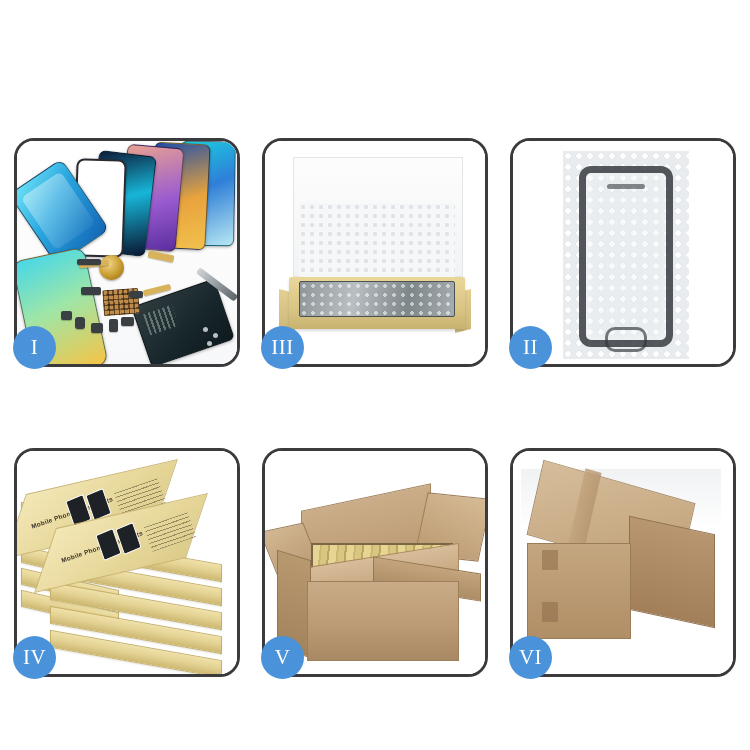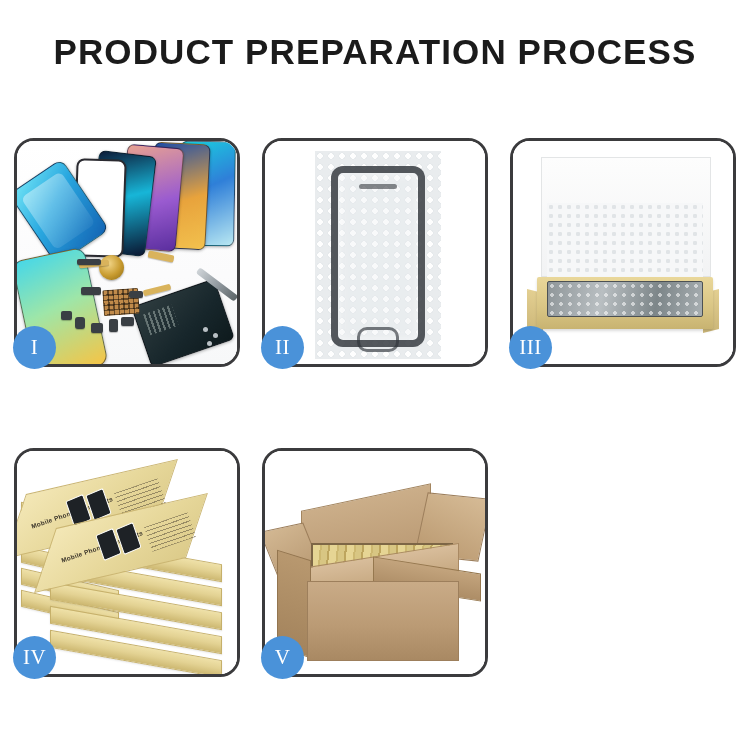--- a/index.html
+++ b/index.html
@@ -336,21 +336,20 @@
   }
   .sc-shadow {
     position:absolute; left:8px; top:18px; width:200px; height:60px;
     background:linear-gradient(180deg,rgba(238,240,242,.9) 0%, rgba(255,255,255,0) 100%);
   }
 </style>
 </head>
 <body>
 
 <div class="header">
-  <div class="page-title">PRODUCT PREPARATION PROCESS</div>
 </div>
 
 <div class="panel-grid">
 
   <div class="panel">
     <div class="panel-inner">
       <div class="scene-parts">
         <div class="ph ph-fan4"></div>
         <div class="ph ph-fan3"></div>
         <div class="ph ph-fan2"></div>
@@ -376,45 +375,45 @@
         <div class="screw" style="left:186px;top:186px;"></div>
         <div class="screw" style="left:196px;top:192px;"></div>
         <div class="screw" style="left:190px;top:200px;"></div>
       </div>
     </div>
     <div class="badge">I</div>
   </div>
 
   <div class="panel">
     <div class="panel-inner">
-      <div class="scene-bubble">
-        <div class="bubble-sheet">
-          <div class="glass-panel">
-            <div class="glass-speaker"></div>
-          </div>
-          <div class="glass-home" style="left:50%;top:176px;transform:translateX(-50%);position:absolute;width:36px;height:19px;border-radius:10px;border:3px solid rgba(48,52,58,.65);"></div>
-        </div>
-      </div>
-    </div>
-    <div class="badge">II</div>
-  </div>
-
-  <div class="panel">
-    <div class="panel-inner">
       <div class="scene-box1">
         <div class="b1-lid"></div>
         <div class="b1-foam"></div>
         <div class="b1-flap-l"></div>
         <div class="b1-flap-r"></div>
         <div class="b1-tray">
           <div class="b1-screen"></div>
         </div>
       </div>
     </div>
     <div class="badge">III</div>
+  </div>
+
+  <div class="panel">
+    <div class="panel-inner">
+      <div class="scene-bubble">
+        <div class="bubble-sheet">
+          <div class="glass-panel">
+            <div class="glass-speaker"></div>
+          </div>
+          <div class="glass-home" style="left:50%;top:176px;transform:translateX(-50%);position:absolute;width:36px;height:19px;border-radius:10px;border:3px solid rgba(48,52,58,.65);"></div>
+        </div>
+      </div>
+    </div>
+    <div class="badge">II</div>
   </div>
 
   <div class="panel">
     <div class="panel-inner">
       <div class="scene-stack">
 
         <div class="stk" style="left:4px;  top:62px;  width:96px; height:15px; transform:skewY(13deg);"></div>
         <div class="stk" style="left:4px;  top:84px;  width:96px; height:15px; transform:skewY(13deg);"></div>
         <div class="stk" style="left:4px;  top:106px; width:96px; height:15px; transform:skewY(13deg);"></div>
         <div class="stk" style="left:4px;  top:128px; width:96px; height:15px; transform:skewY(13deg);"></div>
@@ -453,14 +452,29 @@
         </div>
         <div class="oc-rim"></div>
         <div class="oc-flap-front"></div>
         <div class="oc-left"></div>
         <div class="oc-front"></div>
       </div>
     </div>
     <div class="badge">V</div>
   </div>
 
+  <div class="panel">
+    <div class="panel-inner">
+      <div class="scene-sealed">
+        <div class="sc-shadow"></div>
+        <div class="sc-top"></div>
+        <div class="sc-tape"></div>
+        <div class="sc-right"></div>
+        <div class="sc-left">
+          <div class="sc-mark" style="left:14px; top:6px;"></div>
+          <div class="sc-mark" style="left:14px; top:58px;"></div>
+        </div>
+      </div>
+    </div>
+    <div class="badge">VI</div>
+  </div>
 
 </div>
 
 </body></html>

